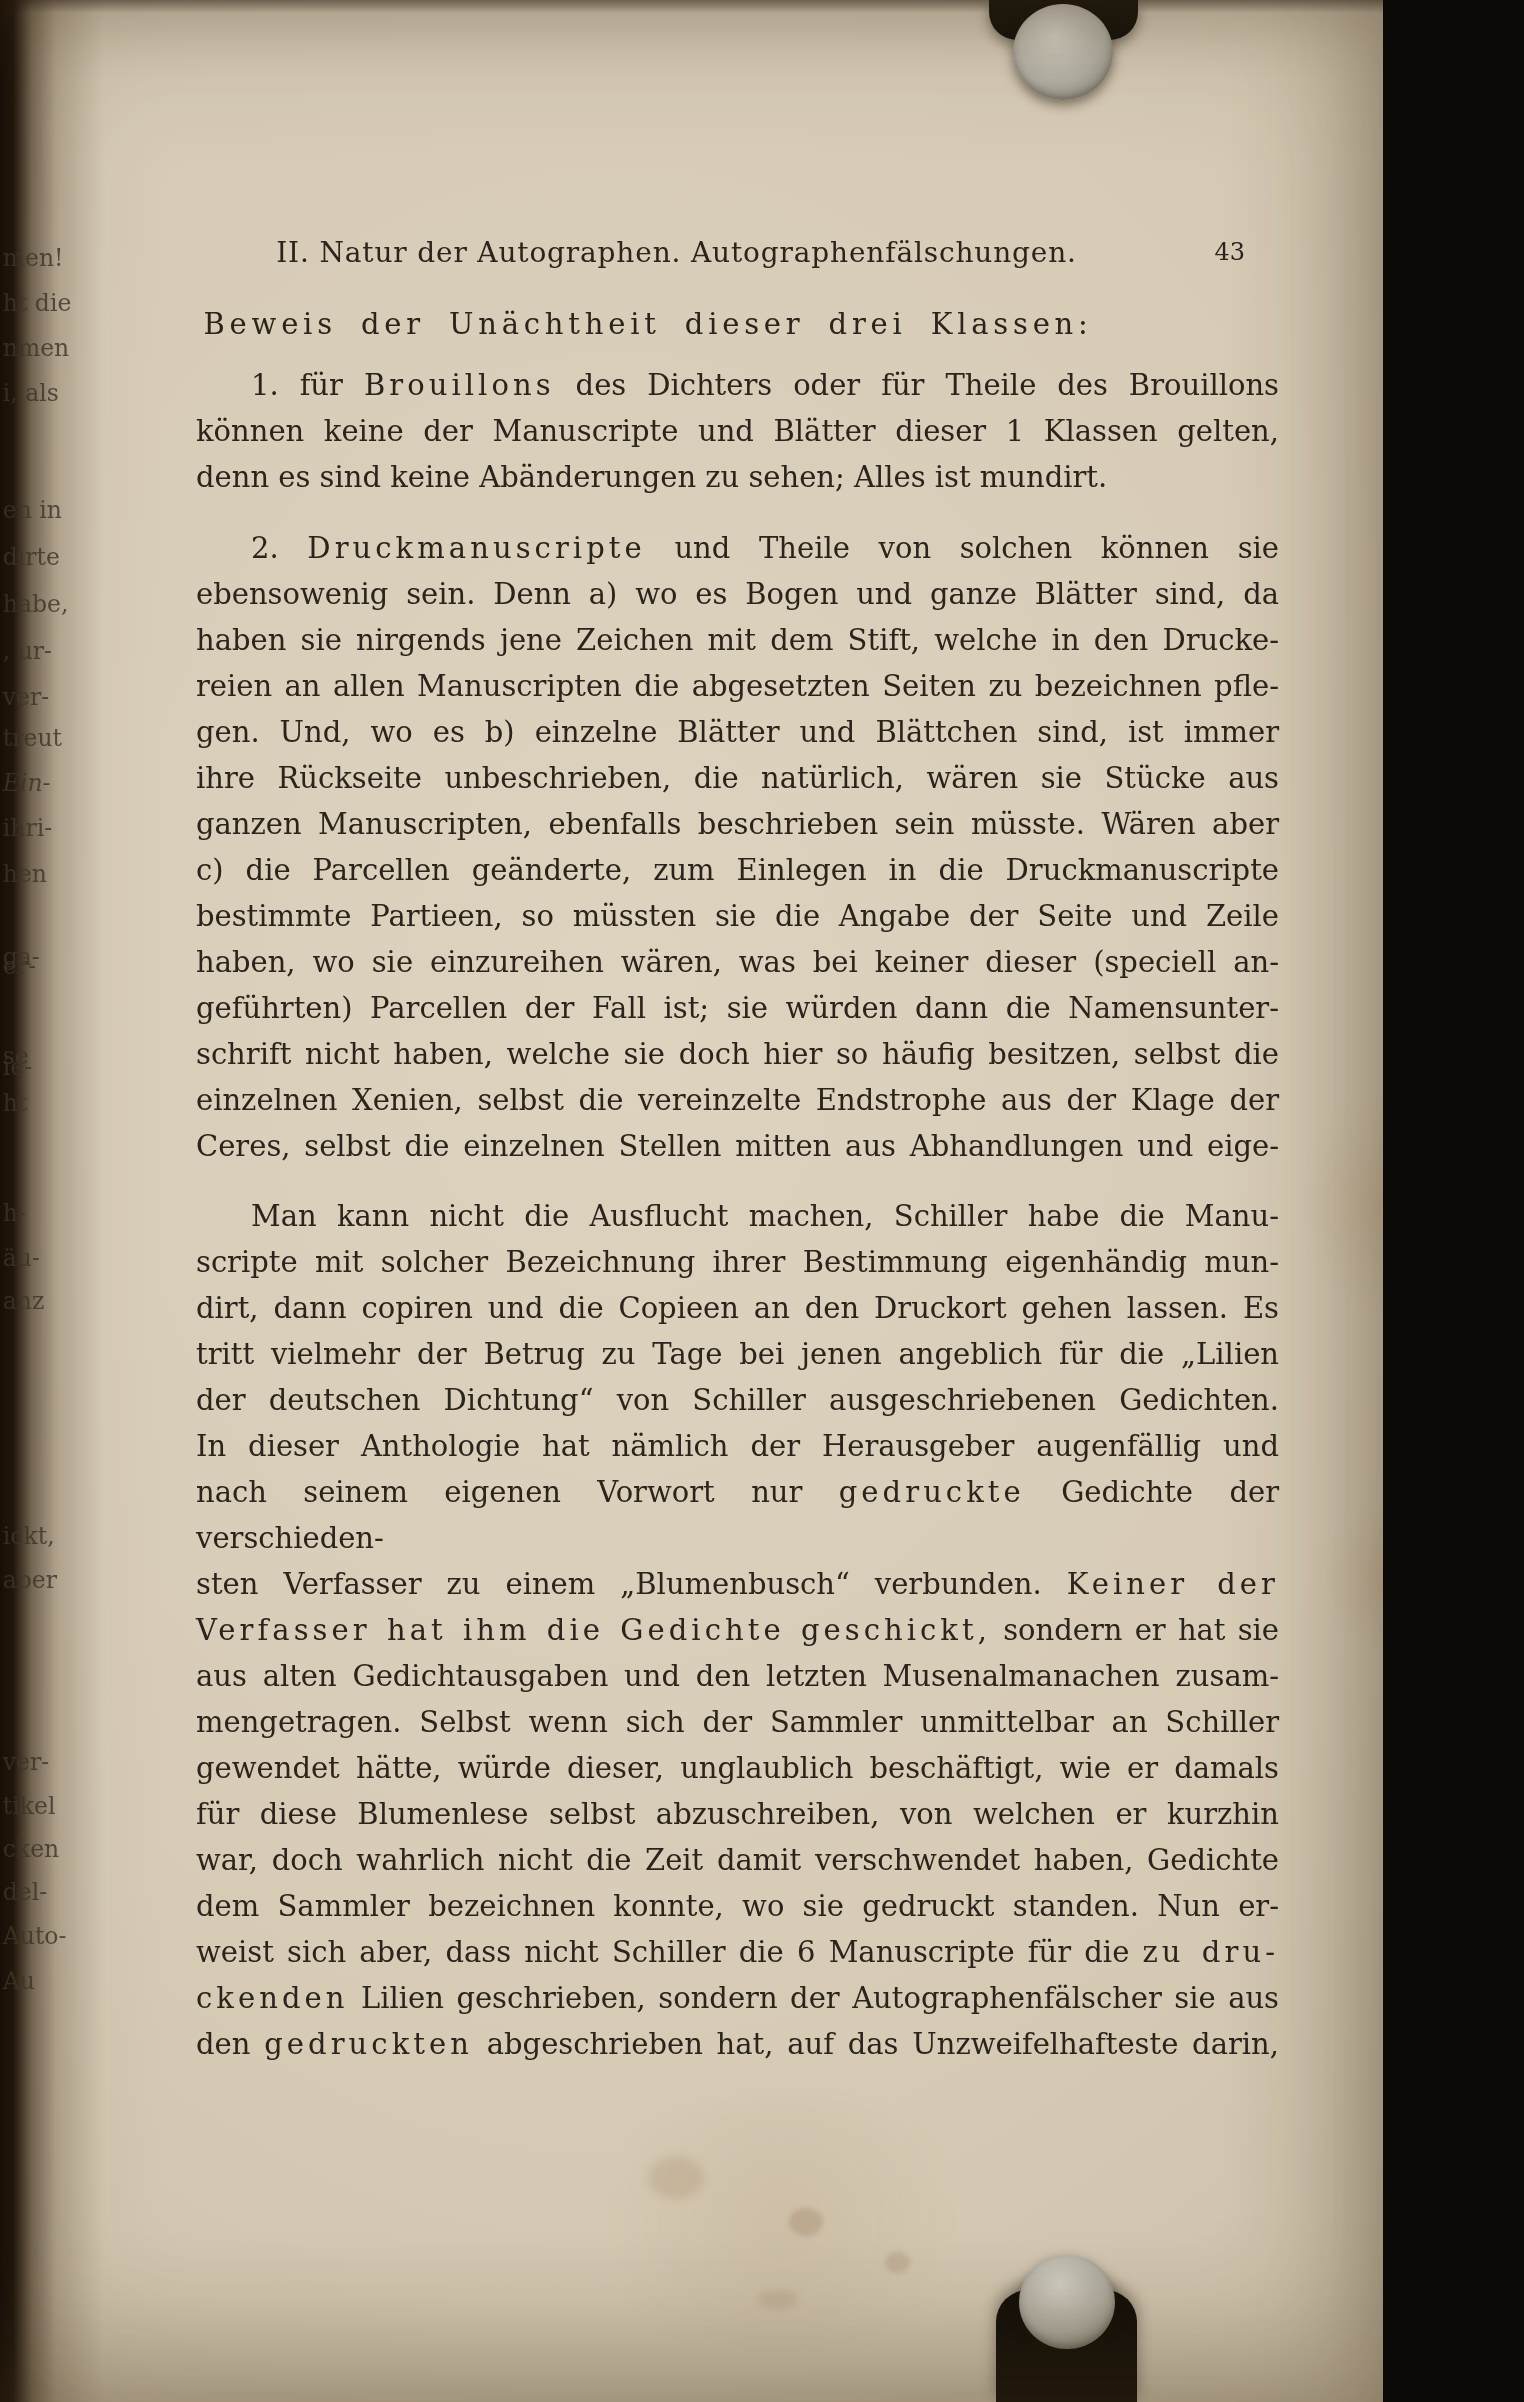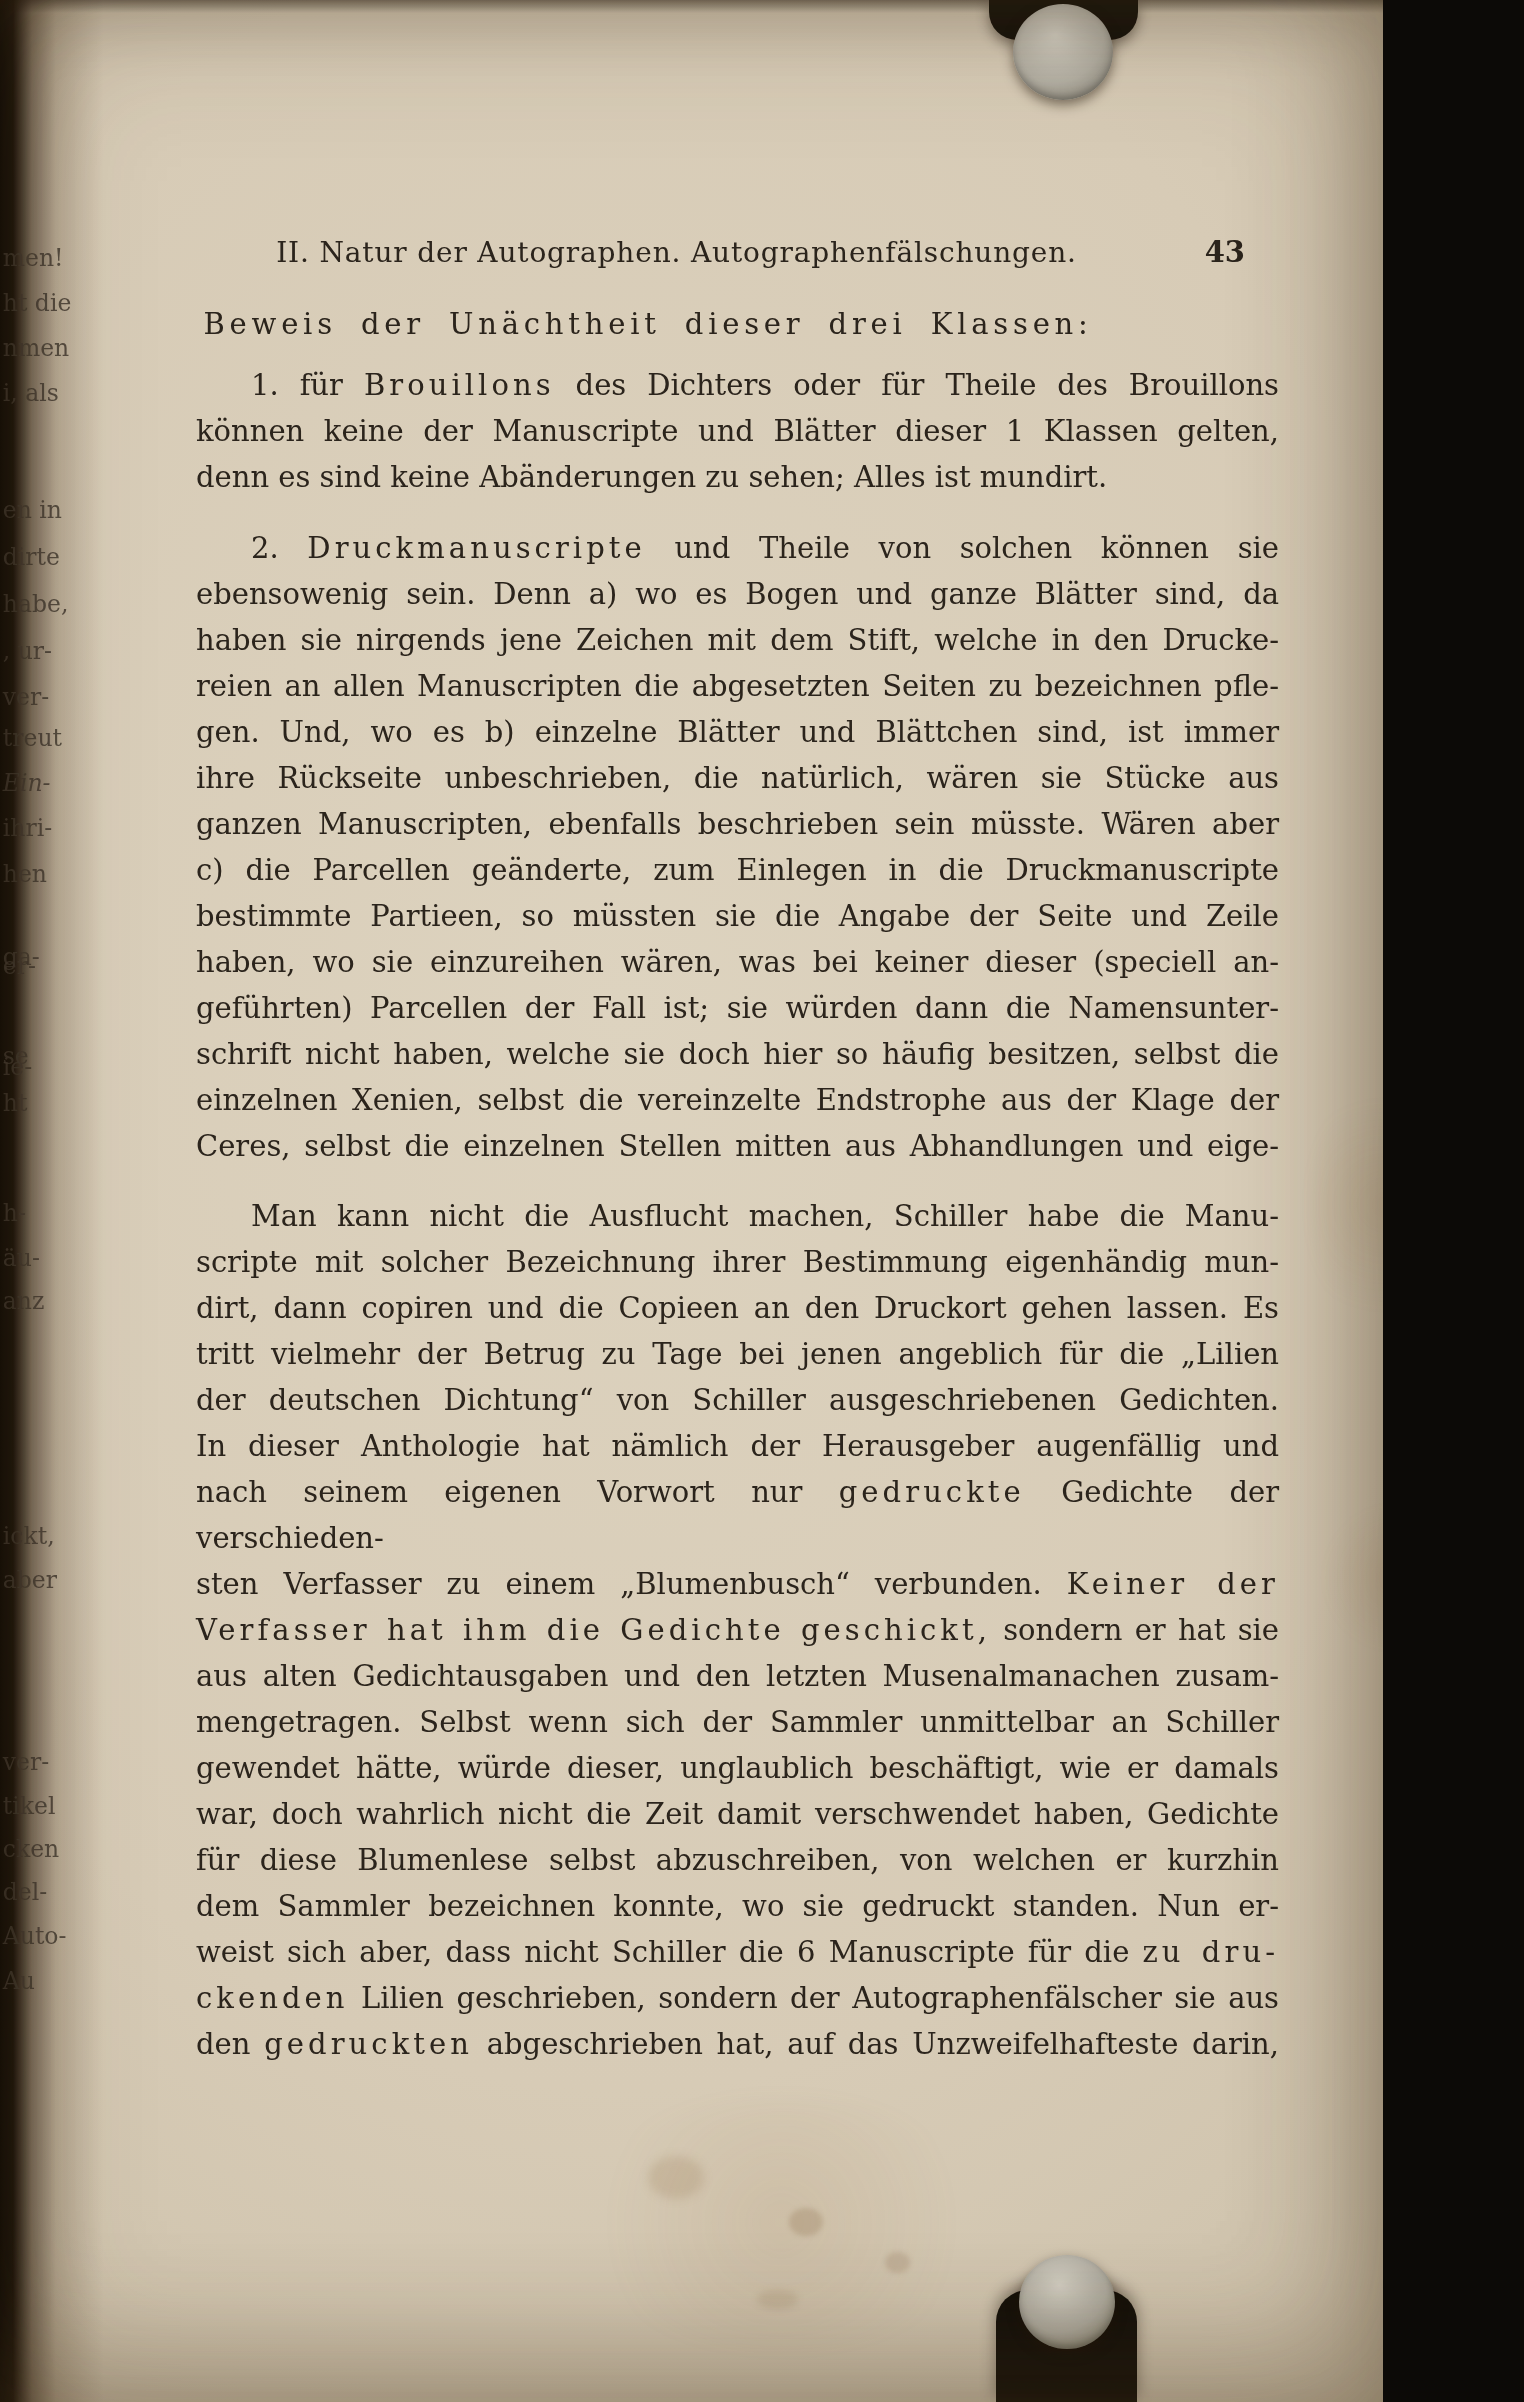--- a/index.html
+++ b/index.html
@@ -26,21 +26,21 @@
   .margin-strip{position:absolute;left:0;top:0;width:89px;height:100%;overflow:hidden;}
   .fragment{
     position:absolute;left:2.8px;
     font-size:23.5px;line-height:23.5px;color:#3f372e;opacity:.82;
     filter:blur(0.4px);white-space:nowrap;
   }
   
   .text-column{position:absolute;left:196px;top:232px;width:1083px;font-size:29px;line-height:46px;}
   .header-row{position:relative;height:41px;margin-bottom:28px;font-size:28px;line-height:41px;}
   .running-title{display:block;text-align:center;margin-right:122px;letter-spacing:.03em;}
-  .page-number{position:absolute;right:34px;top:0;font-weight:700;font-size:29px;}
+  .page-number{position:absolute;right:34px;top:0;font-weight:400;font-size:24px;}
   .section-heading{margin:0 0 15px 7.5px;letter-spacing:.165em;word-spacing:.35em;}
   .paragraph + .paragraph{margin-top:24.5px;}
   .line{text-align:justify;text-align-last:justify;}
   .line-last{text-align-last:left;}
   .indent{text-indent:55px;}
   .sperr{letter-spacing:.14em;}
   
   .stain{position:absolute;border-radius:50%;pointer-events:none;}
   .stain-dot{left:1412px;top:972px;width:7.5px;height:7.5px;background:#4a4036;opacity:.8;filter:blur(0.4px);}
   .stain-right{left:1314px;top:1073px;width:141px;height:264px;background:radial-gradient(circle, rgba(150,115,65,.12), rgba(150,115,65,0) 70%);filter:blur(7.5px);}
@@ -140,22 +140,22 @@
           <div class="line">dirt, dann copiren und die Copieen an den Druckort gehen lassen. Es</div>
           <div class="line">tritt vielmehr der Betrug zu Tage bei jenen angeblich für die „Lilien</div>
           <div class="line">der deutschen Dichtung“ von Schiller ausgeschriebenen Gedichten.</div>
           <div class="line">In dieser Anthologie hat nämlich der Herausgeber augenfällig und</div>
           <div class="line">nach seinem eigenen Vorwort nur <span class="sperr">gedruckte</span> Gedichte der verschieden-</div>
           <div class="line">sten Verfasser zu einem „Blumenbusch“ verbunden. <span class="sperr">Keiner der</span></div>
           <div class="line"><span class="sperr">Verfasser hat ihm die Gedichte geschickt,</span> sondern er hat sie</div>
           <div class="line">aus alten Gedichtausgaben und den letzten Musenalmanachen zusam-</div>
           <div class="line">mengetragen. Selbst wenn sich der Sammler unmittelbar an Schiller</div>
           <div class="line">gewendet hätte, würde dieser, unglaublich beschäftigt, wie er damals</div>
+          <div class="line">für diese Blumenlese selbst abzuschreiben, von welchen er kurzhin</div>
           <div class="line">war, doch wahrlich nicht die Zeit damit verschwendet haben, Gedichte</div>
-          <div class="line">für diese Blumenlese selbst abzuschreiben, von welchen er kurzhin</div>
           <div class="line">dem Sammler bezeichnen konnte, wo sie gedruckt standen. Nun er-</div>
           <div class="line">weist sich aber, dass nicht Schiller die 6 Manuscripte für die <span class="sperr">zu dru-</span></div>
           <div class="line"><span class="sperr">ckenden</span> Lilien geschrieben, sondern der Autographenfälscher sie aus</div>
           <div class="line">den <span class="sperr">gedruckten</span> abgeschrieben hat, auf das Unzweifelhafteste darin,</div>
         </div>
       </div>
   </div>
 
   <div class="stain stain-dot"></div>
   <div class="stain stain-right"></div>

